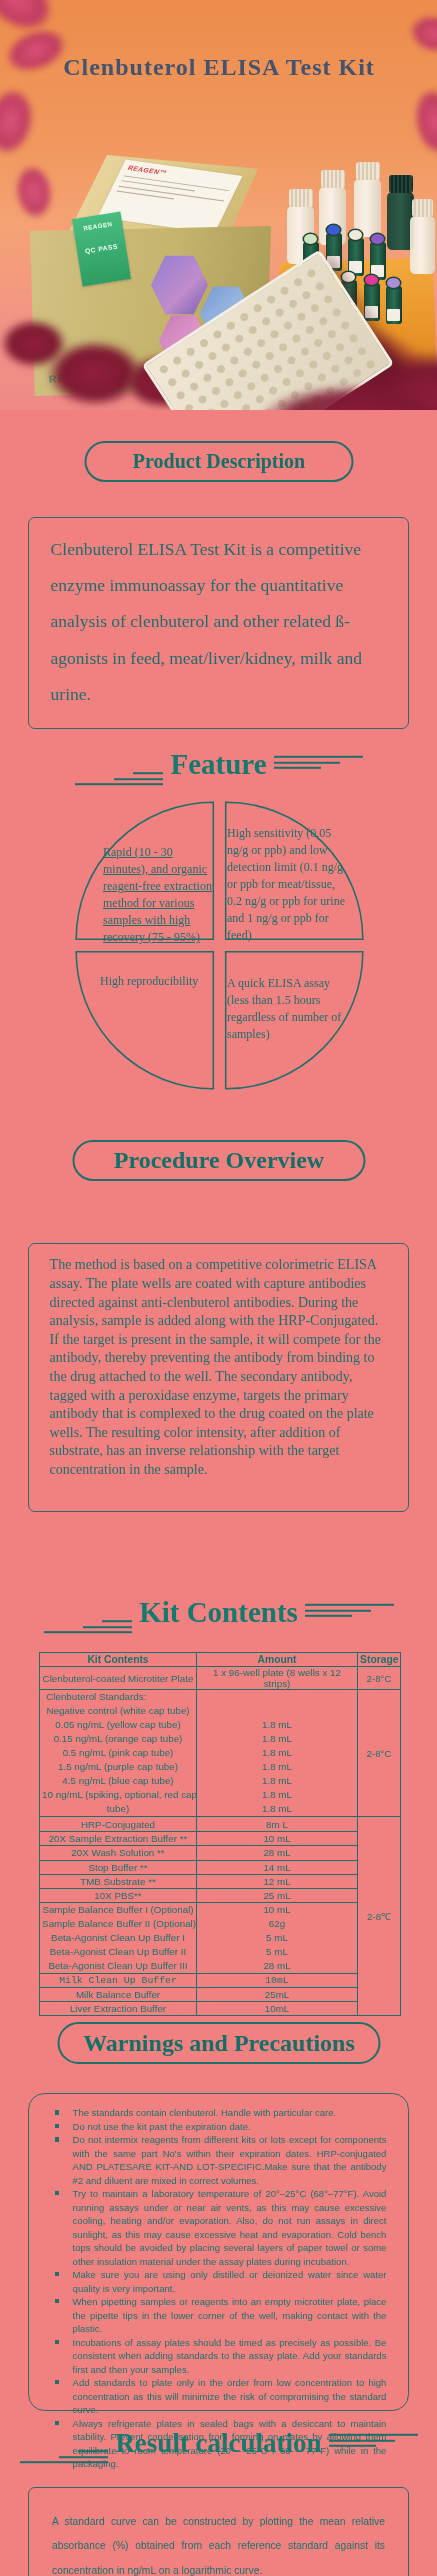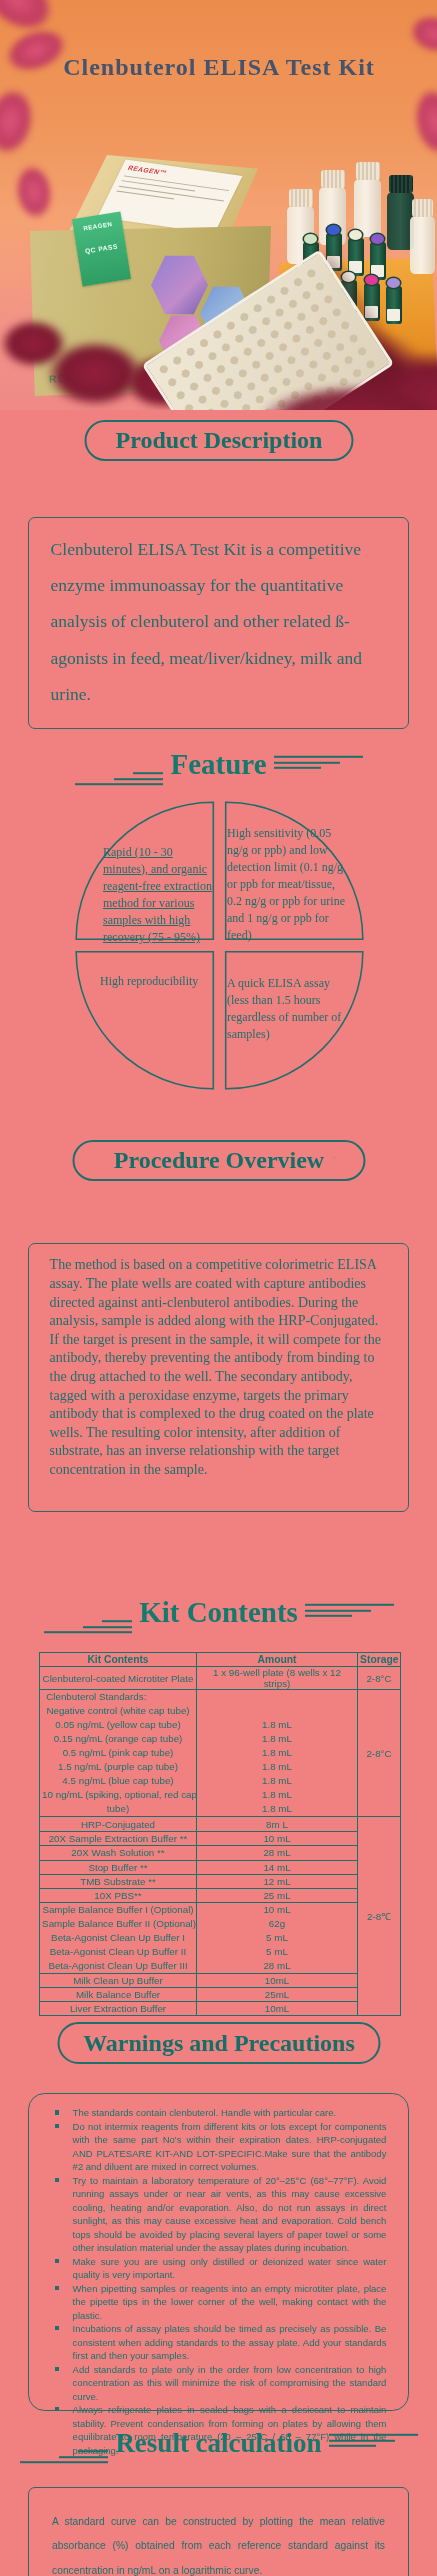--- a/index.html
+++ b/index.html
@@ -195,21 +195,21 @@
 
   <div class="mound" style="left:0px;top:319px;width:67px;height:49px;"></div>
   <div class="mound" style="left:46px;top:340px;width:98px;height:67px;"></div>
   <div class="mound" style="left:124px;top:355px;width:77px;height:54px;"></div>
   <div class="mound" style="left:216px;top:319px;width:222px;height:139px;"></div>
   <div class="mound" style="left:355px;top:350px;width:160px;height:118px;"></div>
   <div class="plate"></div>
   <div class="mound" style="left:258px;top:384px;width:196px;height:72px;opacity:.9;"></div>
 </div>
 
-<div class="pill" style="top:420px;width:265px;height:37px;font-size:24px;">
+<div class="pill" style="top:441px;width:265px;height:37px;font-size:20px;">
   <span>Product Description</span>
 </div>
 <div class="tbox" id="desc-box">
   <span>Clenbuterol ELISA Test Kit is a competitive enzyme immunoassay for the quantitative analysis of clenbuterol and other related ß-agonists in feed, meat/liver/kidney, milk and urine.</span>
 </div>
 
 <div class="sec-head" style="top:748px;">
   <span class="hd-lines hd-left">
       <i></i>
       <i></i>
@@ -338,41 +338,42 @@
     <td style="vertical-align:top;">
       <div class="cell-lines">
         <div>10 mL</div>
         <div>62g</div>
         <div>5 mL</div>
         <div>5 mL</div>
         <div>28 mL</div>
       </div>
     </td>
   </tr>
-  <tr style="height:14px;">
+  <tr style="height:14px;font-family:Liberation Mono, monospace;">
     <td>Milk Clean Up Buffer</td>
     <td>10mL</td>
   </tr>
   <tr style="height:14px;">
     <td>Milk Balance Buffer</td>
     <td>25mL</td>
   </tr>
   <tr style="height:14.4px;">
     <td>Liver Extraction Buffer</td>
     <td>10mL</td>
   </tr>
 </tbody>
   </table>
 
 <div class="pill" style="top:2022px;width:319px;height:38px;font-size:24px;">
   <span>Warnings and Precautions</span>
 </div>
 <div class="tbox" id="warn-box">
   <ul>
     <li><span>The standards contain clenbuterol. Handle with particular care.</span></li>
+    <li><span>Do not use the kit past the expiration date.</span></li>
     <li><span>Do not intermix reagents from different kits or lots except for components with the same part No's within their expiration dates. HRP-conjugated AND PLATESARE KIT-AND LOT-SPECIFIC.Make sure that the antibody #2 and diluent are mixed in correct volumes.</span></li>
     <li><span>Try to maintain a laboratory temperature of 20°–25°C (68°–77°F). Avoid running assays under or near air vents, as this may cause excessive cooling, heating and/or evaporation. Also, do not run assays in direct sunlight, as this may cause excessive heat and evaporation. Cold bench tops should be avoided by placing several layers of paper towel or some other insulation material under the assay plates during incubation.</span></li>
     <li><span>Make sure you are using only distilled or deionized water since water quality is very important.</span></li>
     <li><span>When pipetting samples or reagents into an empty microtiter plate, place the pipette tips in the lower corner of the well, making contact with the plastic.</span></li>
     <li><span>Incubations of assay plates should be timed as precisely as possible. Be consistent when adding standards to the assay plate. Add your standards first and then your samples.</span></li>
     <li><span>Add standards to plate only in the order from low concentration to high concentration as this will minimize the risk of compromising the standard curve.</span></li>
     <li><span>Always refrigerate plates in sealed bags with a desiccant to maintain stability. Prevent condensation from forming on plates by allowing them equilibrate to room temperature (20 – 25°C / 68 – 77°F) while in the packaging.</span></li>
   </ul>
 </div>
 

